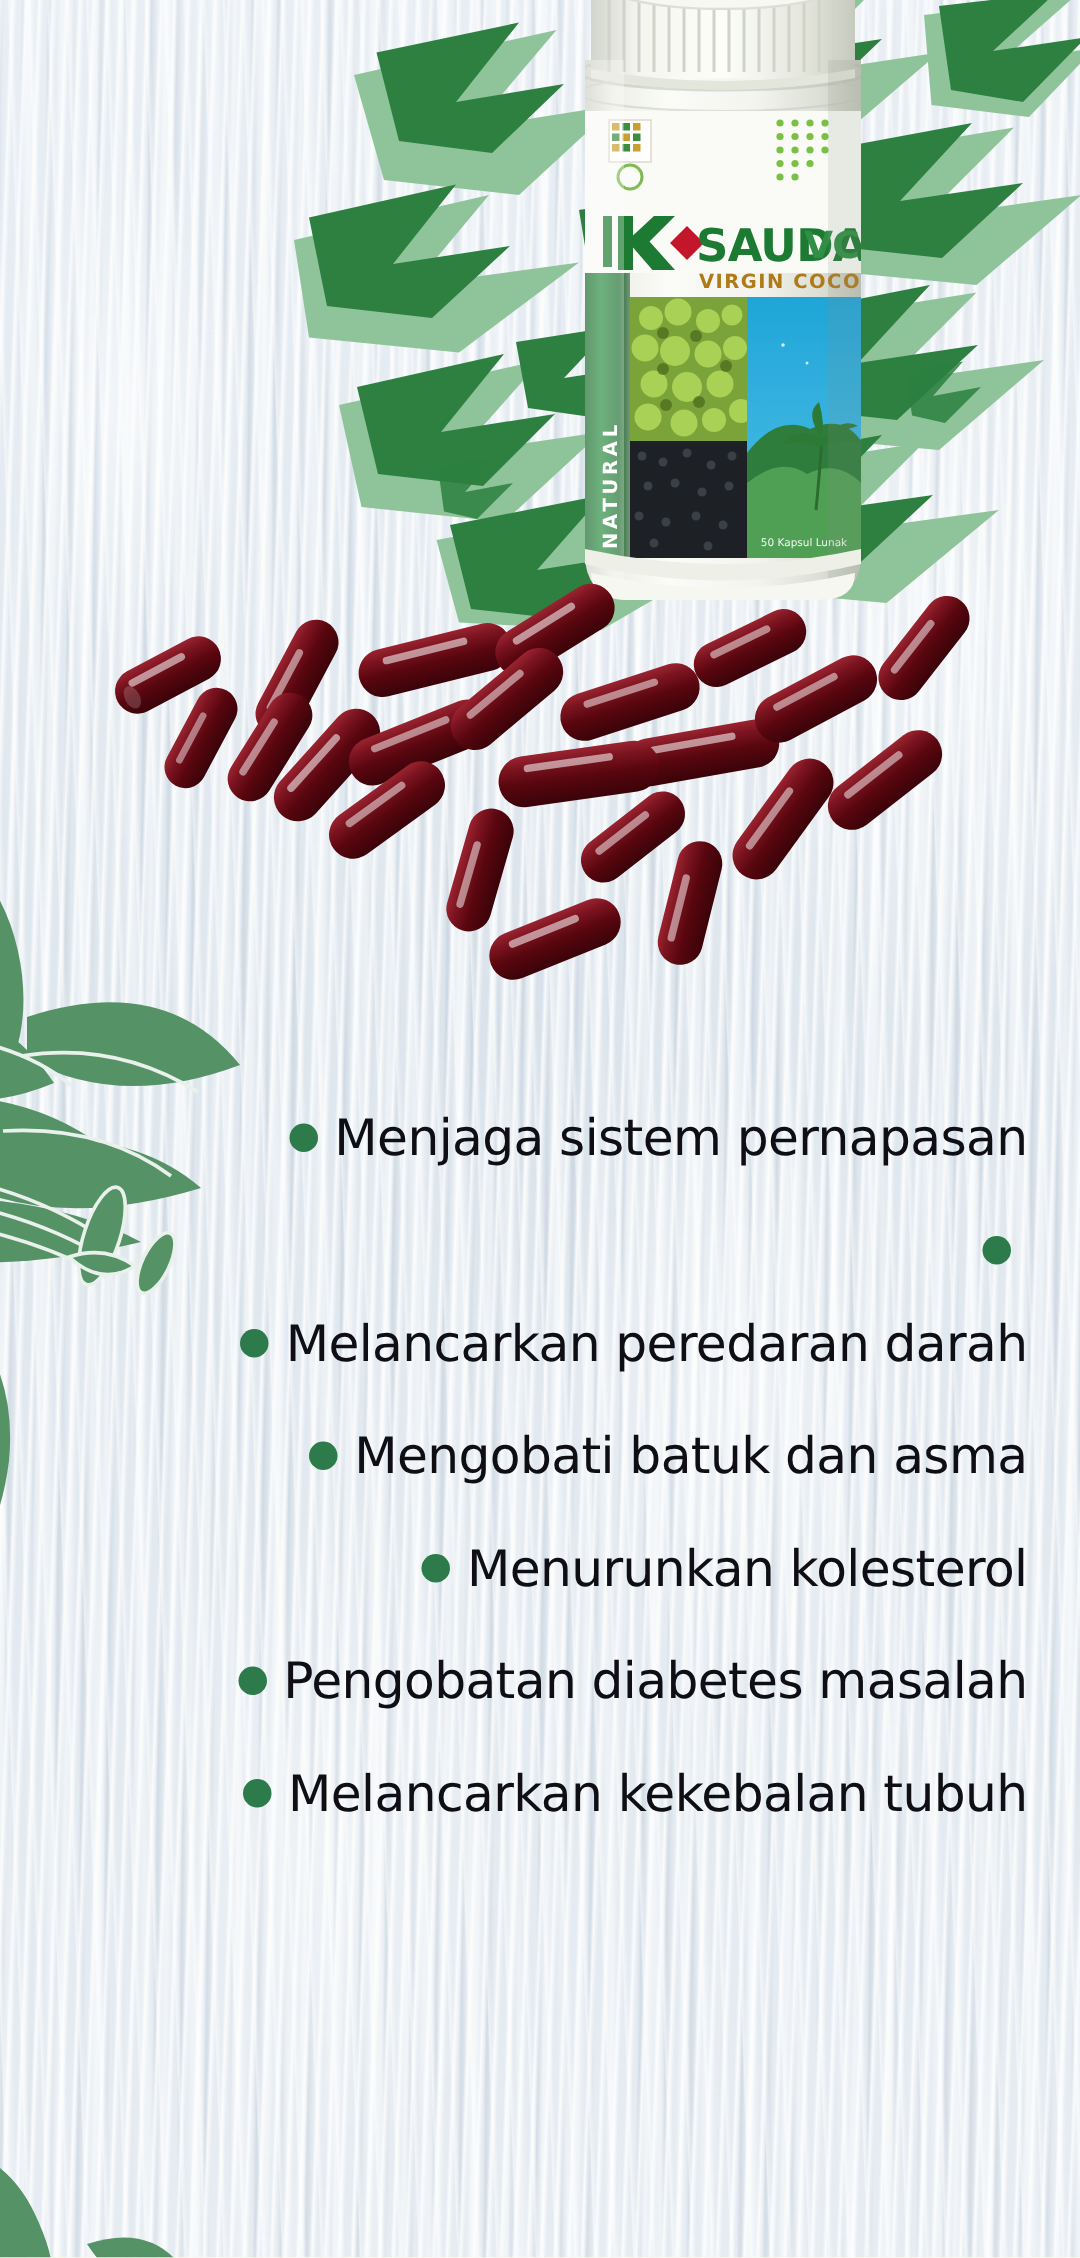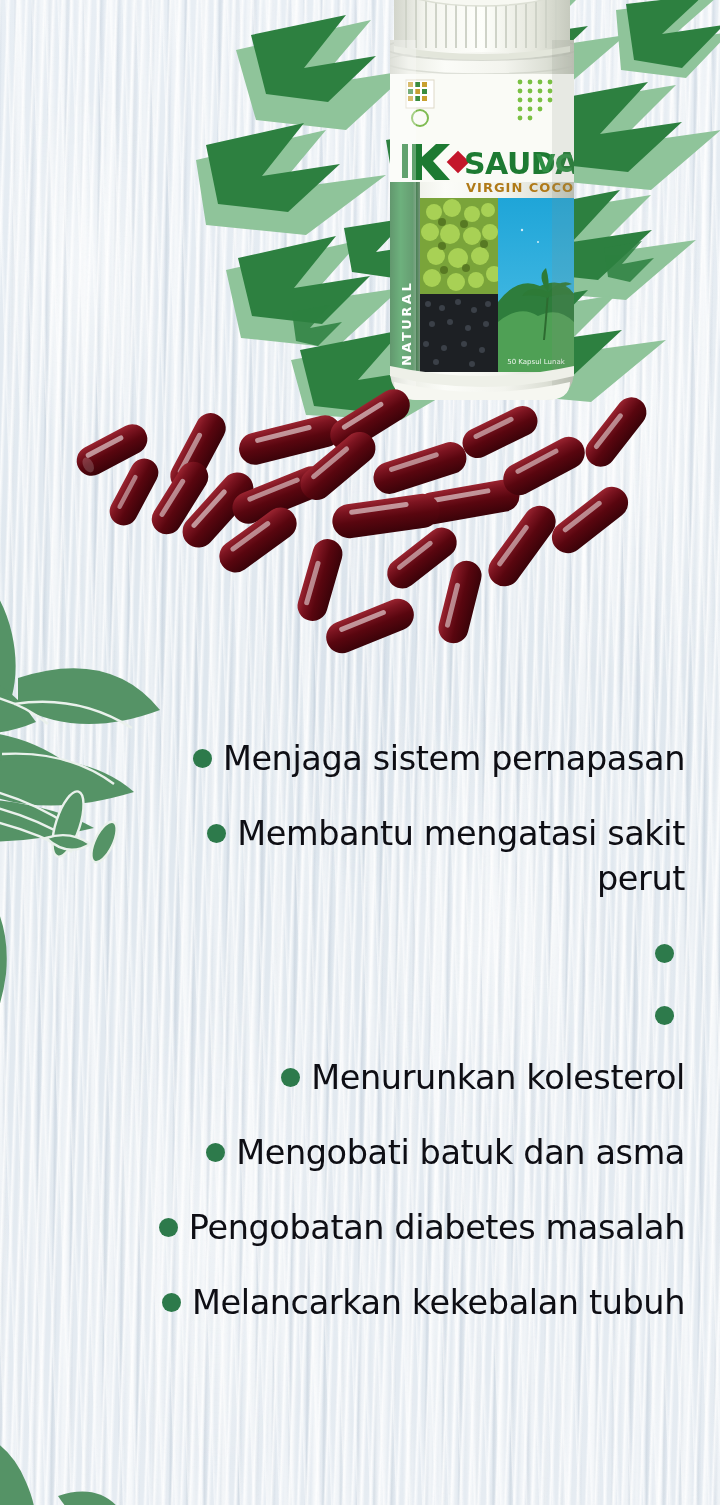--- a/index.html
+++ b/index.html
@@ -496,42 +496,38 @@
     </g>
   </svg>
 
   <div class="benefits">
 
     <div class="benefit">
       <span class="bullet"></span>
       <span class="btext">Menjaga sistem pernapasan</span>
     </div>
 
-    <div class="benefit">
-      <span class="bullet"></span>
-      <span class="btext">Membantu mengatasi sakit
-perut</span>
-    </div>
-
-    <div class="benefit">
-      <span class="bullet"></span>
-    </div>
-
-    <div class="benefit">
-      <span class="bullet"></span>
+
+    <div class="benefit">
+      <span class="bullet"></span>
+    </div>
+
+    <div class="benefit">
+      <span class="bullet"></span>
+      <span class="btext">Melancarkan peredaran darah</span>
+    </div>
+
+    <div class="benefit">
+      <span class="bullet"></span>
+      <span class="btext">Mengobati batuk dan asma</span>
     </div>
 
     <div class="benefit">
       <span class="bullet"></span>
       <span class="btext">Menurunkan kolesterol</span>
-    </div>
-
-    <div class="benefit">
-      <span class="bullet"></span>
-      <span class="btext">Mengobati batuk dan asma</span>
     </div>
 
     <div class="benefit">
       <span class="bullet"></span>
       <span class="btext">Pengobatan diabetes masalah</span>
     </div>
 
     <div class="benefit">
       <span class="bullet"></span>
       <span class="btext">Melancarkan kekebalan tubuh</span>

